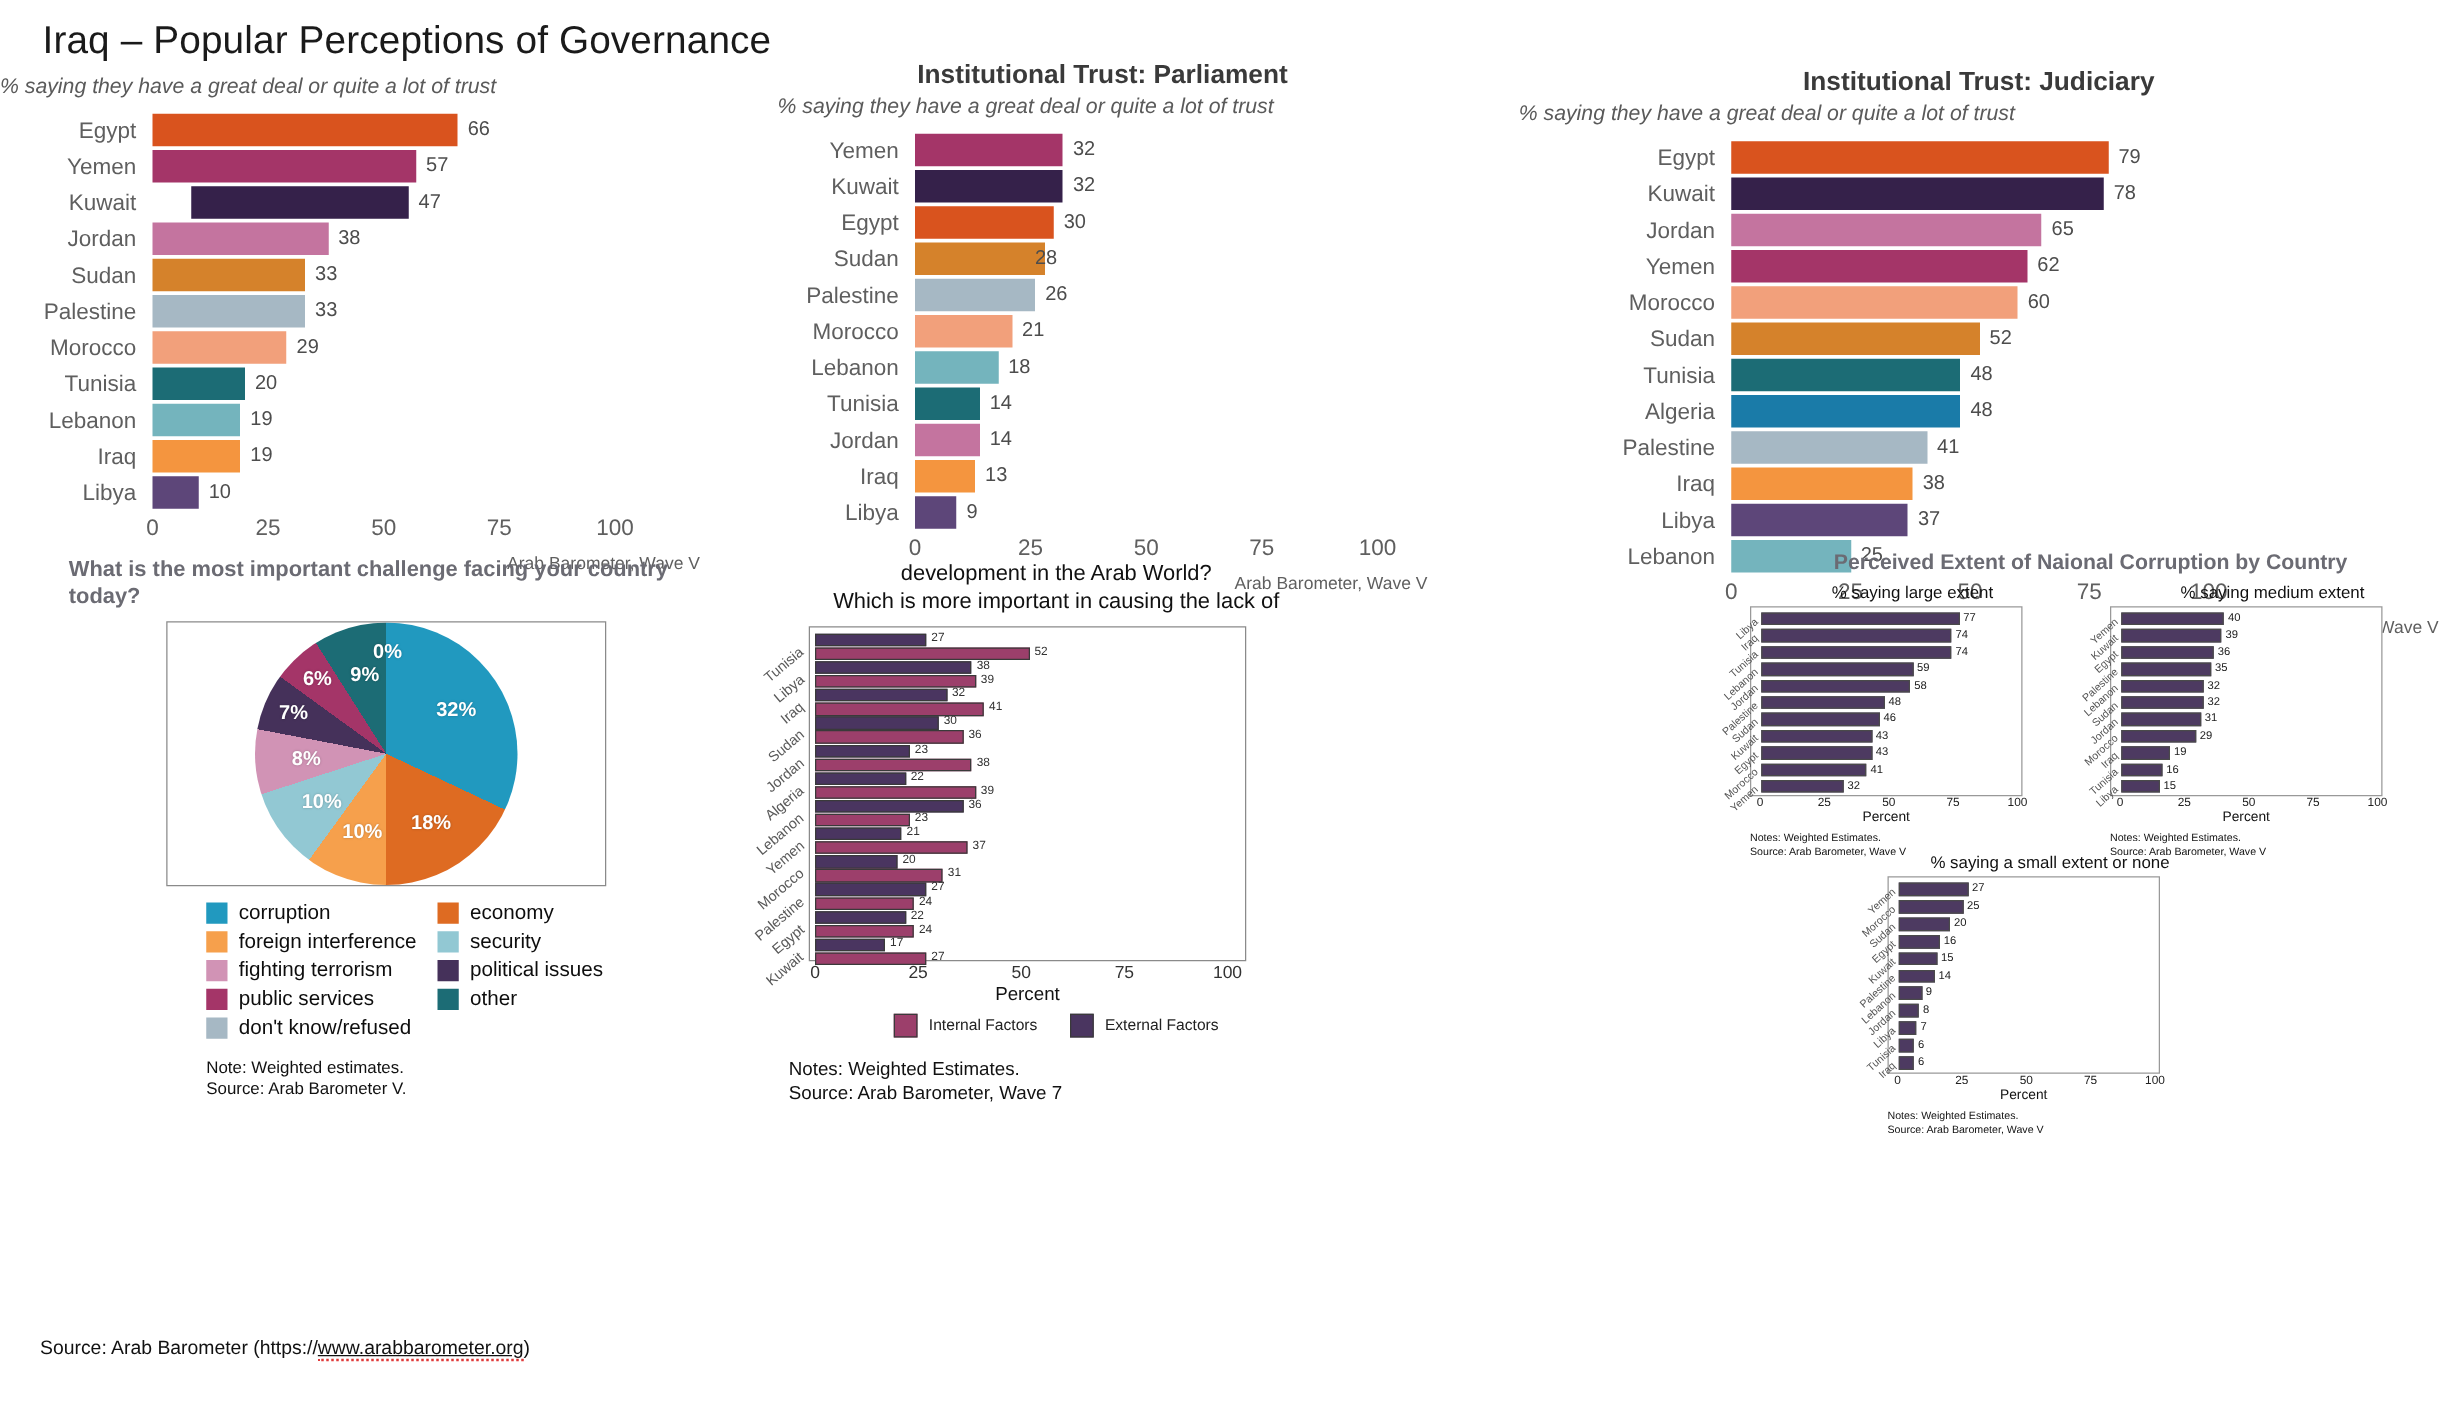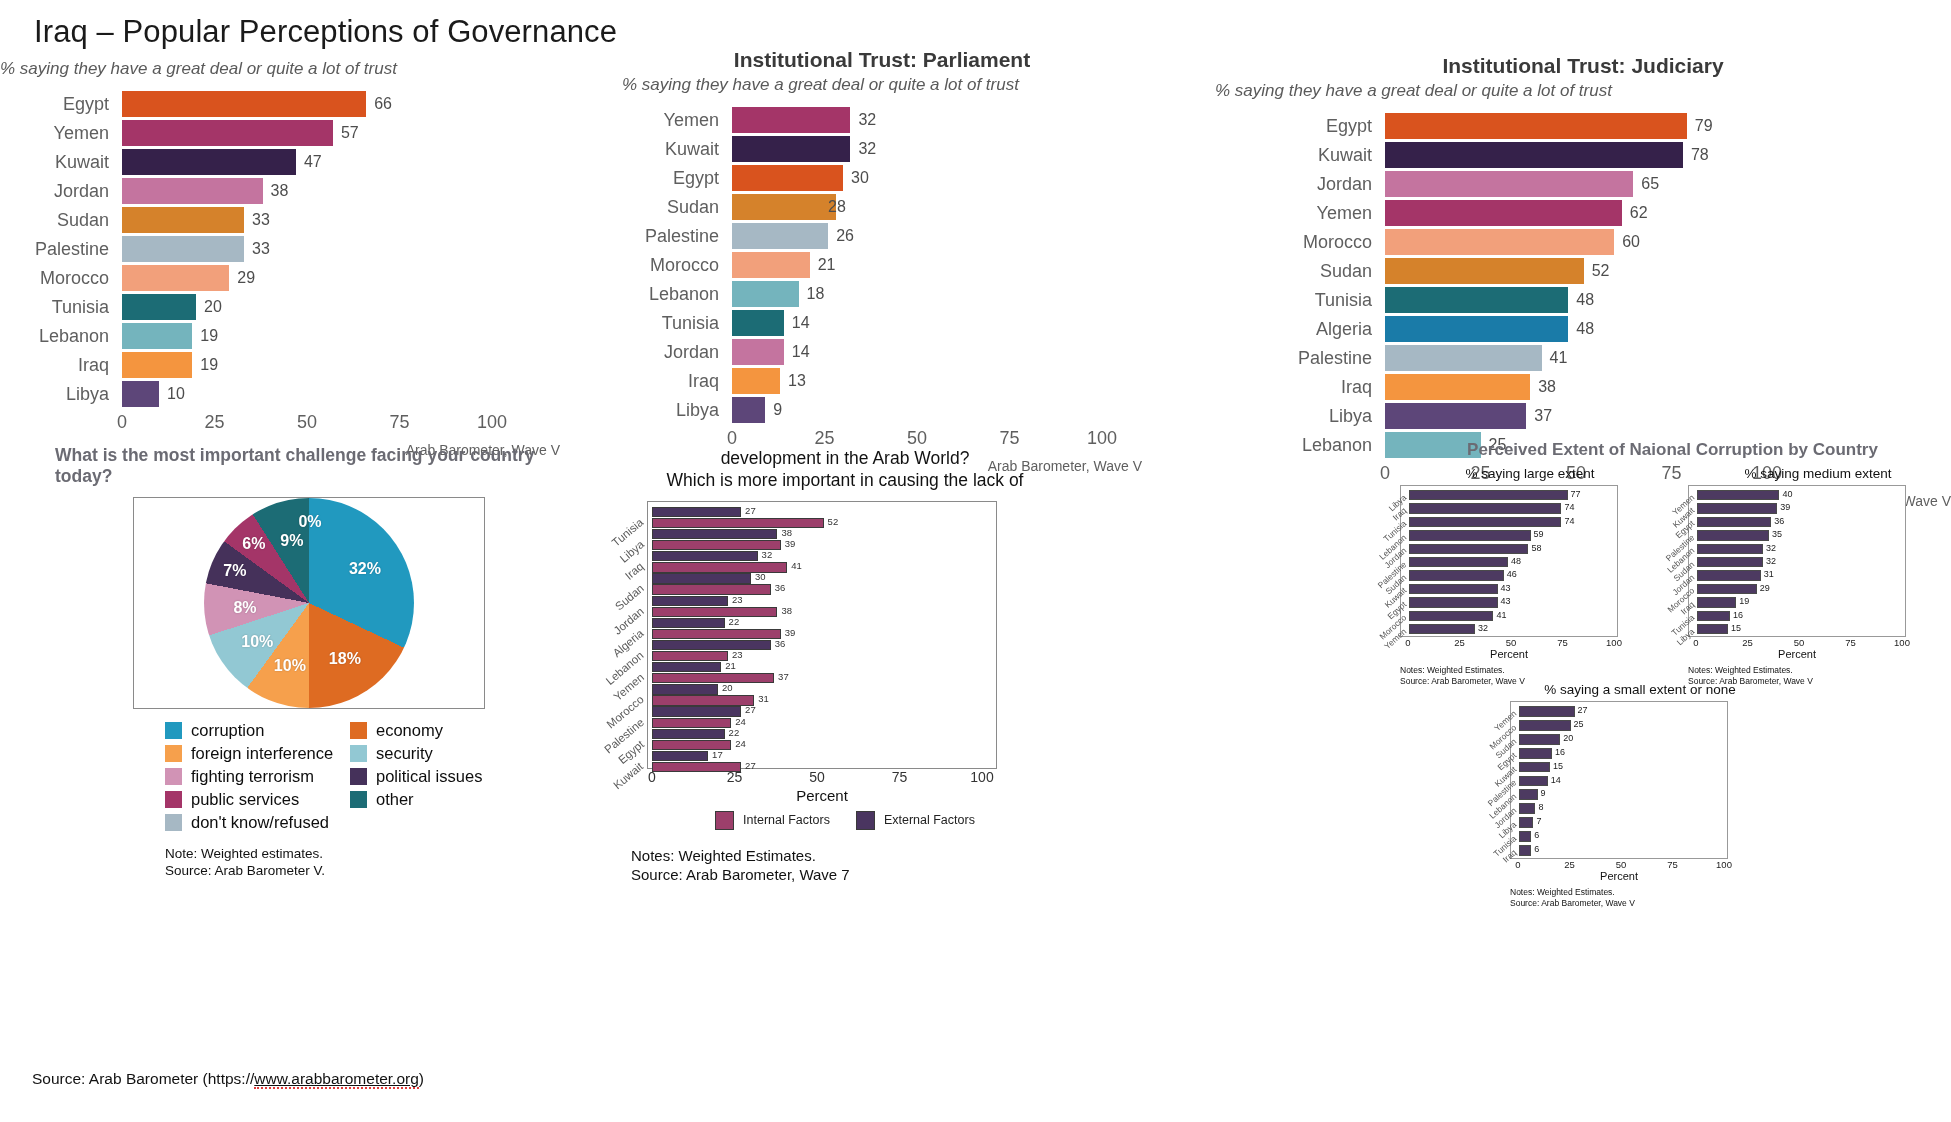--- a/index.html
+++ b/index.html
@@ -191,21 +191,21 @@
         </div>
         <div class="hbar-row">
           <div class="hbar-cat" style="width: 122px;">Yemen</div>
           <div class="hbar-track" style="width: 370px; flex: 0 0 auto;">
             <div class="hbar-fill" style="width: 210.9px; background: rgb(164, 53, 104);"></div>
             <div class="hbar-val" style="left: 210.9px;">57</div>
           </div>
         </div>
         <div class="hbar-row">
           <div class="hbar-cat" style="width: 122px;">Kuwait</div>
-          <div class="hbar-track" style="width: 370px; flex: 0 0 auto;">
+          <div class="hbar-track" style="width: 370px; flex: 0 0 auto; margin-left: 31px;">
             <div class="hbar-fill" style="width: 173.9px; background: rgb(53, 33, 74);"></div>
             <div class="hbar-val" style="left: 173.9px;">47</div>
           </div>
         </div>
         <div class="hbar-row">
           <div class="hbar-cat" style="width: 122px;">Jordan</div>
           <div class="hbar-track" style="width: 370px; flex: 0 0 auto;">
             <div class="hbar-fill" style="width: 140.6px; background: rgb(196, 116, 159);"></div>
             <div class="hbar-val" style="left: 140.6px;">38</div>
           </div>

